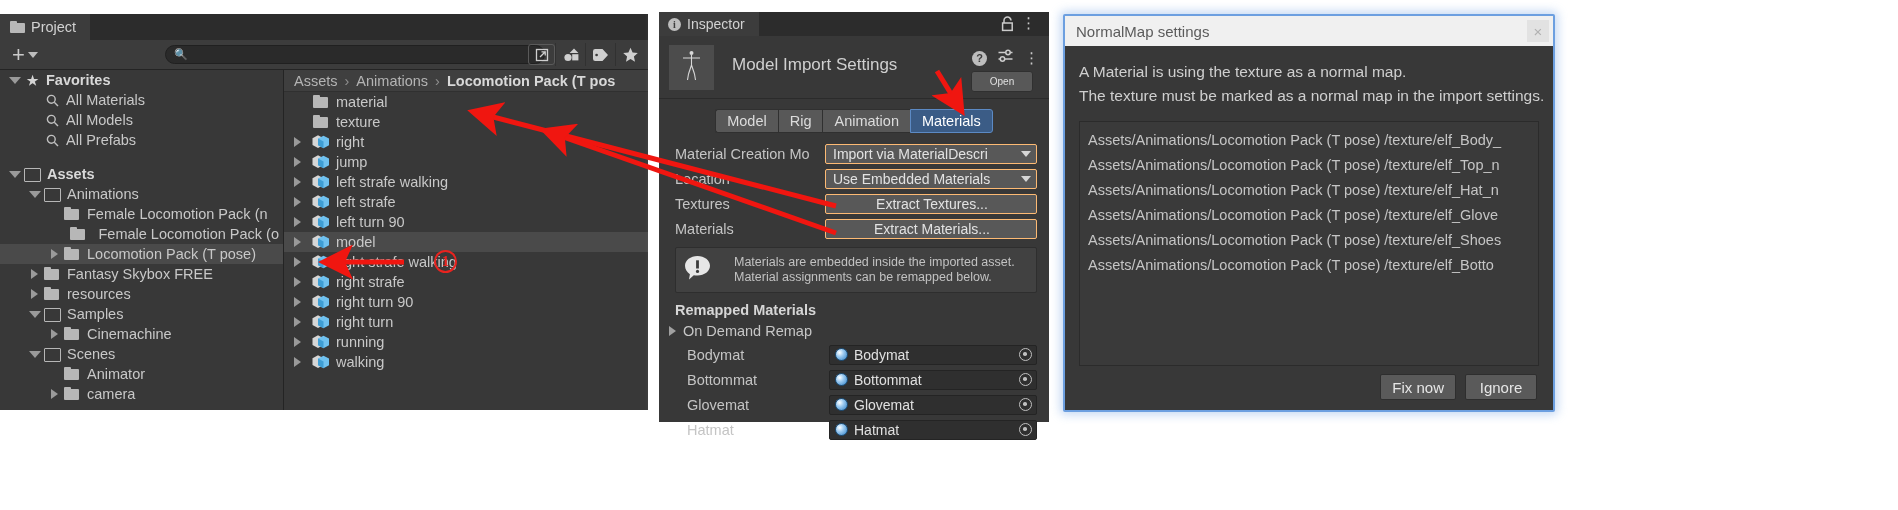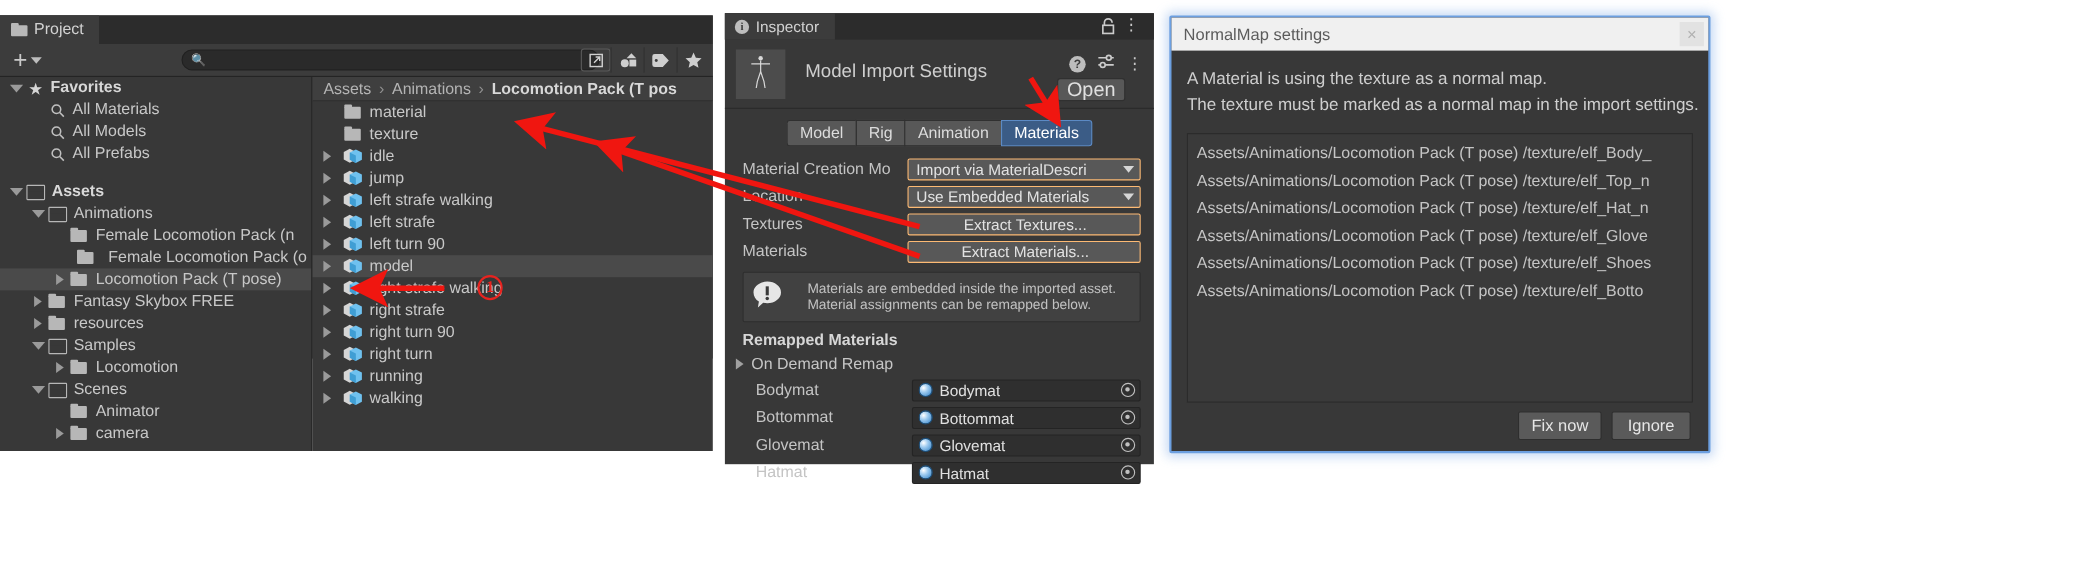--- a/index.html
+++ b/index.html
@@ -117,23 +117,23 @@
   }
   .lock-icon { position: absolute; right: 34px; top: 4px; }
   .kebab { position:absolute; right: 13px; top: 3px; color: #c9c9c9; font-size: 15px; line-height: 16px; letter-spacing: 0; }
 
   .insp-header { height: 62px; position: relative; padding: 9px 0 0 10px; display:flex; }
   .preview-thumb { width: 45px; height: 45px; background: #4c4c4c; flex:none; position: relative; }
   .insp-title { font-size: 17px; color: #cfcfcf; margin-left: 18px; margin-top: 10px; }
   .insp-tools { position:absolute; right: 10px; top: 12px; display:flex; align-items:center; gap:10px; }
   .q-glyph { width: 15px; height: 15px; border-radius:50%; background:#bdbdbd; color:#3c3c3c; font-size:11px; font-weight:bold; display:flex; align-items:center; justify-content:center;}
   .open-btn {
-    position: absolute; right: 26px; top: 35px; width: 62px; height: 21px;
+    position: absolute; right: 16px; top: 35px; width: 62px; height: 21px;
     background: #585858; border: 1px solid #303030; border-radius: 3px;
-    color: #e0e0e0; font-size: 18px; display:flex; align-items:center; justify-content:center;
+    color: #e0e0e0; font-size: 10px; display:flex; align-items:center; justify-content:center;
   }
   .insp-divider { height:1px; background:#2b2b2b; }
 
   .tabs-row { display:flex; justify-content:center; padding: 10px 0 8px; gap: 0; }
   .mtab {
     height: 24px; padding: 0 11px; background: #585858; border: 1px solid #303030;
     color: #dcdcdc; font-size: 14.5px; display:flex; align-items:center; justify-content:center;
     border-right-width: 0;
   }
   .mtab:first-child { border-radius: 3px 0 0 3px; }
@@ -358,21 +358,21 @@
               <span class="arrow-d"></span>
             </span>
             <span class="ficon open"></span>
             <span>Samples</span>
           </div>
           <div class="tree-row" style="padding-left: 46px;">
             <span class="tw">
               <span class="arrow-r"></span>
             </span>
             <span class="ficon closed"></span>
-            <span>Locomotion</span>
+            <span>Cinemachine</span>
           </div>
           <div class="tree-row" style="padding-left: 26px;">
             <span class="tw">
               <span class="arrow-d"></span>
             </span>
             <span class="ficon open"></span>
             <span>Scenes</span>
           </div>
           <div class="tree-row" style="padding-left: 46px;">
             <span class="tw"></span>
@@ -410,21 +410,21 @@
               <span class="tw">
                 <span class="arrow-r"></span>
               </span>
               <span class="modelicon" style="margin-left: 4px;">
                 <svg width="20" height="16" viewBox="0 0 20 16">
                   <path d="M2.5 4.2 L8 1.3 L13.5 4.2 L13.5 11 L8 14 L2.5 11 Z" fill="#d6d6d6"></path>
                   <path d="M8 4.6 L13.5 1.8 L19 4.6 L19 11.2 L13.5 14.2 L8 11.2 Z" fill="#6fc1ef"></path>
                   <path d="M8 4.6 L13.5 7.4 L13.5 14.2 L8 11.2 Z" fill="#3f9ed4"></path>
                 </svg>
               </span>
-              <span>idle</span>
+              <span>right</span>
             </div>
             <div class="list-row">
               <span class="tw">
                 <span class="arrow-r"></span>
               </span>
               <span class="modelicon" style="margin-left: 4px;">
                 <svg width="20" height="16" viewBox="0 0 20 16">
                   <path d="M2.5 4.2 L8 1.3 L13.5 4.2 L13.5 11 L8 14 L2.5 11 Z" fill="#d6d6d6"></path>
                   <path d="M8 4.6 L13.5 1.8 L19 4.6 L19 11.2 L13.5 14.2 L8 11.2 Z" fill="#6fc1ef"></path>
                   <path d="M8 4.6 L13.5 7.4 L13.5 14.2 L8 11.2 Z" fill="#3f9ed4"></path>

